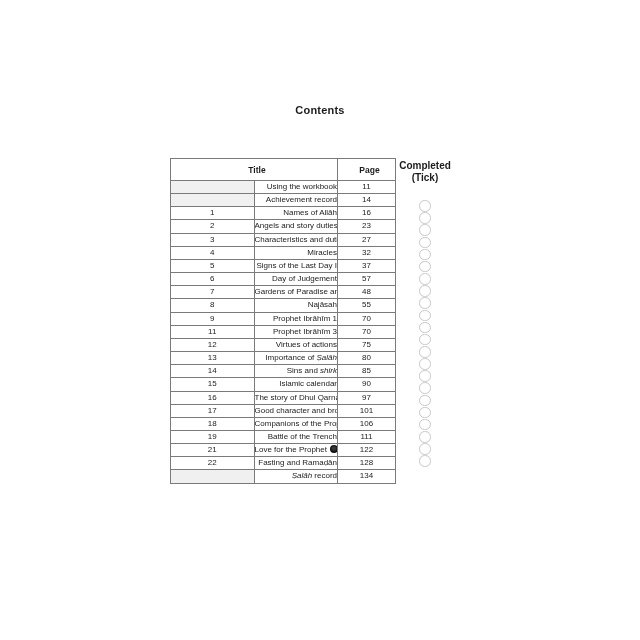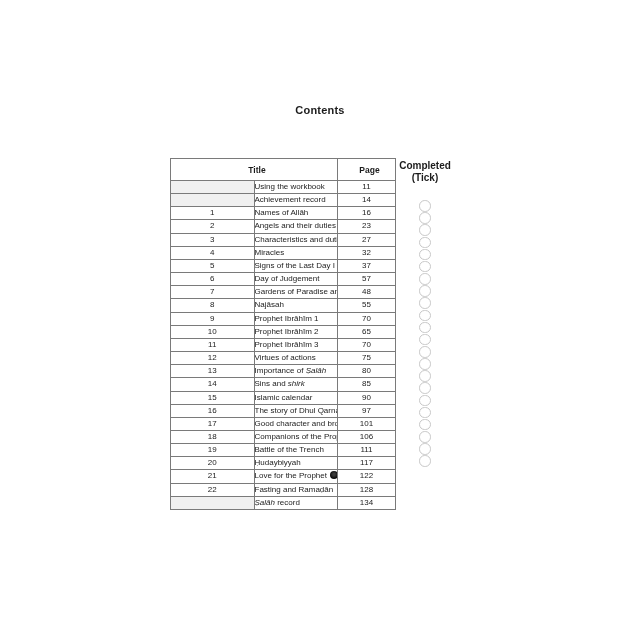--- a/index.html
+++ b/index.html
@@ -50,21 +50,21 @@
     font-weight: 700;
     text-align: center;
     padding-left: 6px;
   }
   table.toc td {
     height: 12.16px;
     font-size: 8px;
     line-height: 12.16px;
   }
   .col-num   { width: 20px; text-align: center; }
-  .col-title { width: 155px; text-align: left; padding: 0 3px 0 4px; }
+  .col-title { width: 155px; text-align: right; padding: 0 3px 0 4px; }
   .col-page  { width: 51px; text-align: center; }
   td.shaded  { background: var(--shaded-cell, #f0f0f0); }
   .pbuh {
     display: inline-block;
     width: 8px;
     height: 8px;
     margin-left: 3px;
     vertical-align: -1px;
     border-radius: 50%;
     background: radial-gradient(circle at 50% 42%, #3a3a3a 0 18%, #0c0c0c 62%);
@@ -126,21 +126,21 @@
           <td class="col-title">Achievement record</td>
           <td class="col-page">14</td>
         </tr>
         <tr>
           <td class="col-num">1</td>
           <td class="col-title">Names of Allāh</td>
           <td class="col-page">16</td>
         </tr>
         <tr>
           <td class="col-num">2</td>
-          <td class="col-title">Angels and their duties</td>
+          <td class="col-title">Angels and story duties</td>
           <td class="col-page">23</td>
         </tr>
         <tr>
           <td class="col-num">3</td>
           <td class="col-title">Characteristics and duties of the prophets</td>
           <td class="col-page">27</td>
         </tr>
         <tr>
           <td class="col-num">4</td>
           <td class="col-title">Miracles</td>
@@ -165,25 +165,20 @@
           <td class="col-num">8</td>
           <td class="col-title">Najāsah</td>
           <td class="col-page">55</td>
         </tr>
         <tr>
           <td class="col-num">9</td>
           <td class="col-title">Prophet Ibrāhīm 1</td>
           <td class="col-page">70</td>
         </tr>
         <tr>
-          <td class="col-num">10</td>
-          <td class="col-title">Prophet Ibrāhīm 2</td>
-          <td class="col-page">65</td>
-        </tr>
-        <tr>
           <td class="col-num">11</td>
           <td class="col-title">Prophet Ibrāhīm 3</td>
           <td class="col-page">70</td>
         </tr>
         <tr>
           <td class="col-num">12</td>
           <td class="col-title">Virtues of actions</td>
           <td class="col-page">75</td>
         </tr>
         <tr>
@@ -213,25 +208,20 @@
         </tr>
         <tr>
           <td class="col-num">18</td>
           <td class="col-title">Companions of the Prophet</td>
           <td class="col-page">106</td>
         </tr>
         <tr>
           <td class="col-num">19</td>
           <td class="col-title">Battle of the Trench</td>
           <td class="col-page">111</td>
-        </tr>
-        <tr>
-          <td class="col-num">20</td>
-          <td class="col-title">Ḥudaybiyyah</td>
-          <td class="col-page">117</td>
         </tr>
         <tr>
           <td class="col-num">21</td>
           <td class="col-title">Love for the Prophet<span class="pbuh"></span></td>
           <td class="col-page">122</td>
         </tr>
         <tr>
           <td class="col-num">22</td>
           <td class="col-title">Fasting and Ramaḍān</td>
           <td class="col-page">128</td>

